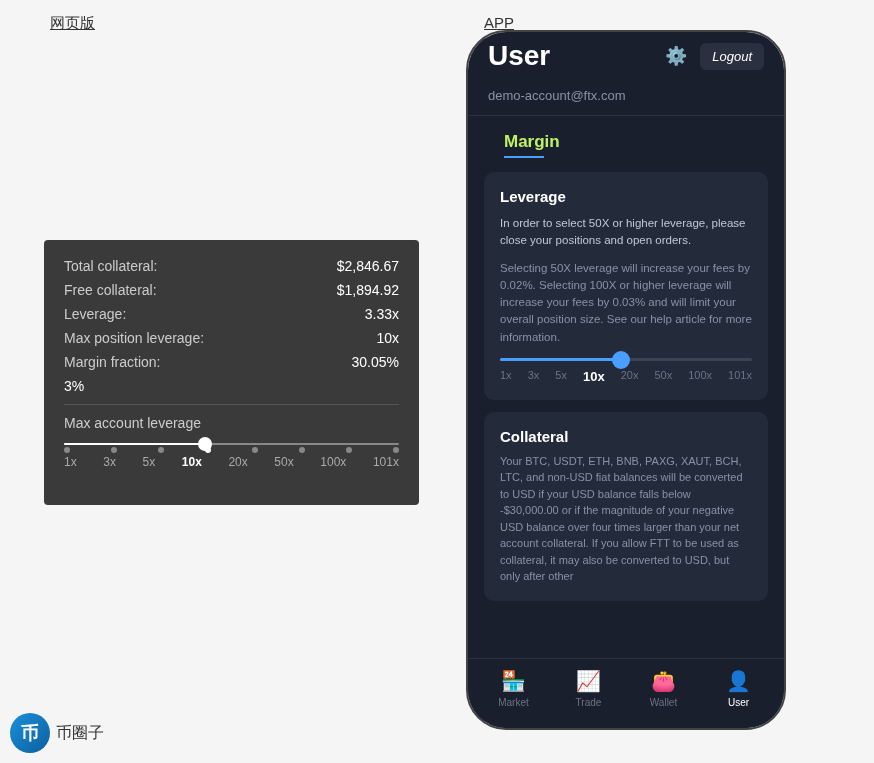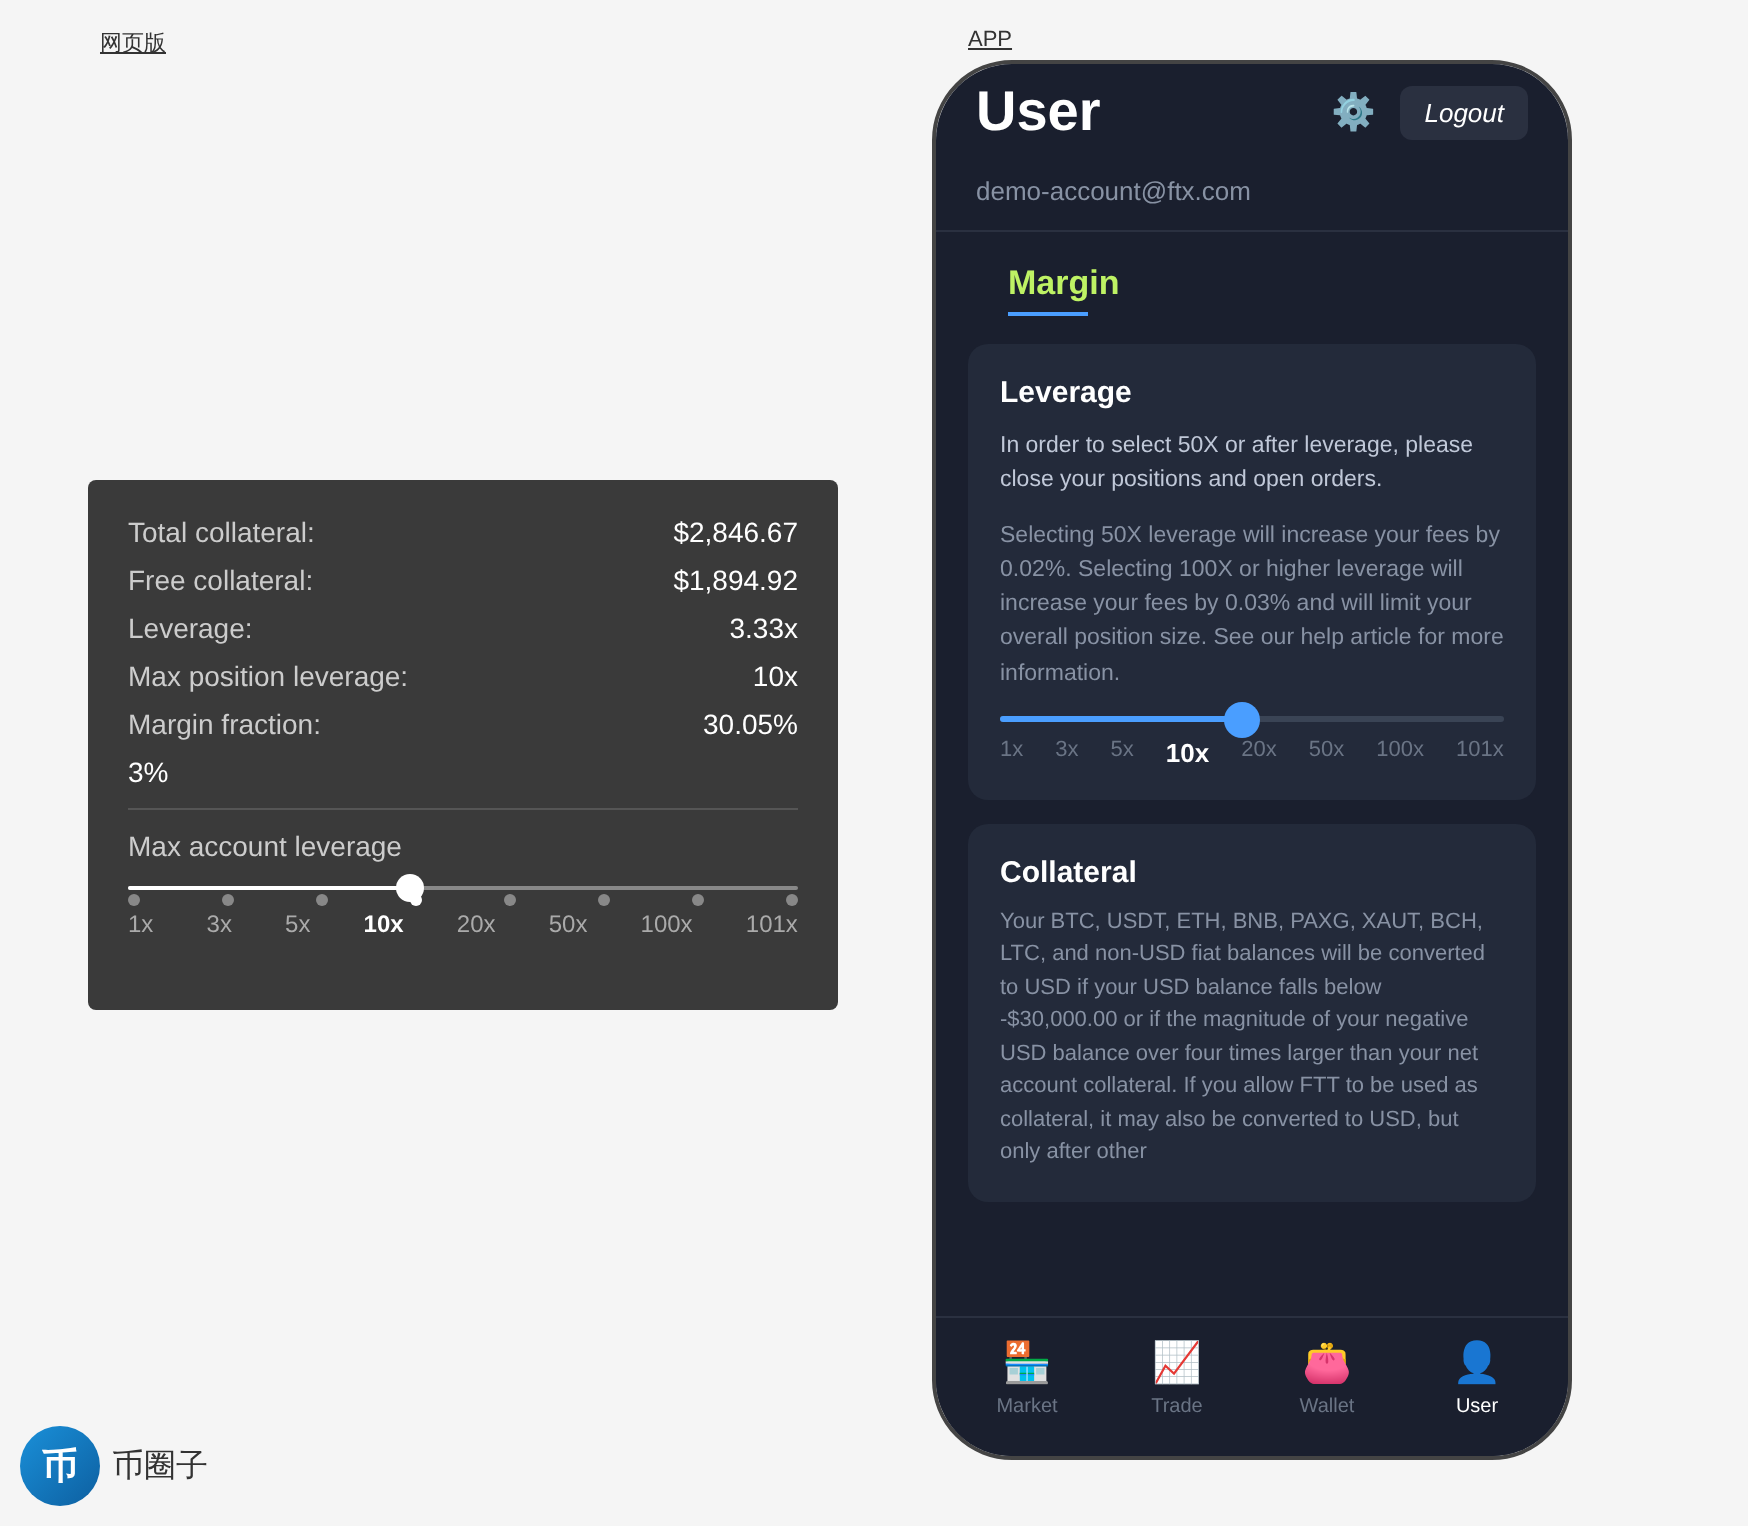--- a/index.html
+++ b/index.html
@@ -8,21 +8,21 @@
       height: 763px;
       background: #f5f5f5;
       font-family: -apple-system, BlinkMacSystemFont, 'Segoe UI', sans-serif;
       position: relative;
       overflow: hidden;
     }
 
     
     .section-label {
       position: absolute;
-      font-size: 11px;
+      font-size: 15px;
       color: #333;
       text-decoration: underline;
     }
 
     
     .web-panel {
       position: absolute;
       top: 240px;
       left: 44px;
       width: 375px;
@@ -423,21 +423,21 @@
     <div class="scrollable-content">
 
       <div class="margin-section">
         <div class="section-title">Margin</div>
         <div class="section-underline"></div>
       </div>
 
       <div class="card">
         <div class="card-title">Leverage</div>
         <div class="card-text">
-          <span style="color:#c0c8d8;">In order to select 50X or after leverage, please close your positions and open orders.</span>
+          <span style="color:#c0c8d8;">In order to select 50X or higher leverage, please close your positions and open orders.</span>
         </div>
         <div class="card-text">Selecting 50X leverage will increase your fees by 0.02%. Selecting 100X or higher leverage will increase your fees by 0.03% and will limit your overall position size. See our help article for more information.</div>
 
         <div class="app-slider-track">
           <div class="app-slider-fill"></div>
           <div class="app-slider-thumb"></div>
         </div>
         <div class="app-slider-labels">
           <span>1x</span>
           <span>3x</span>

